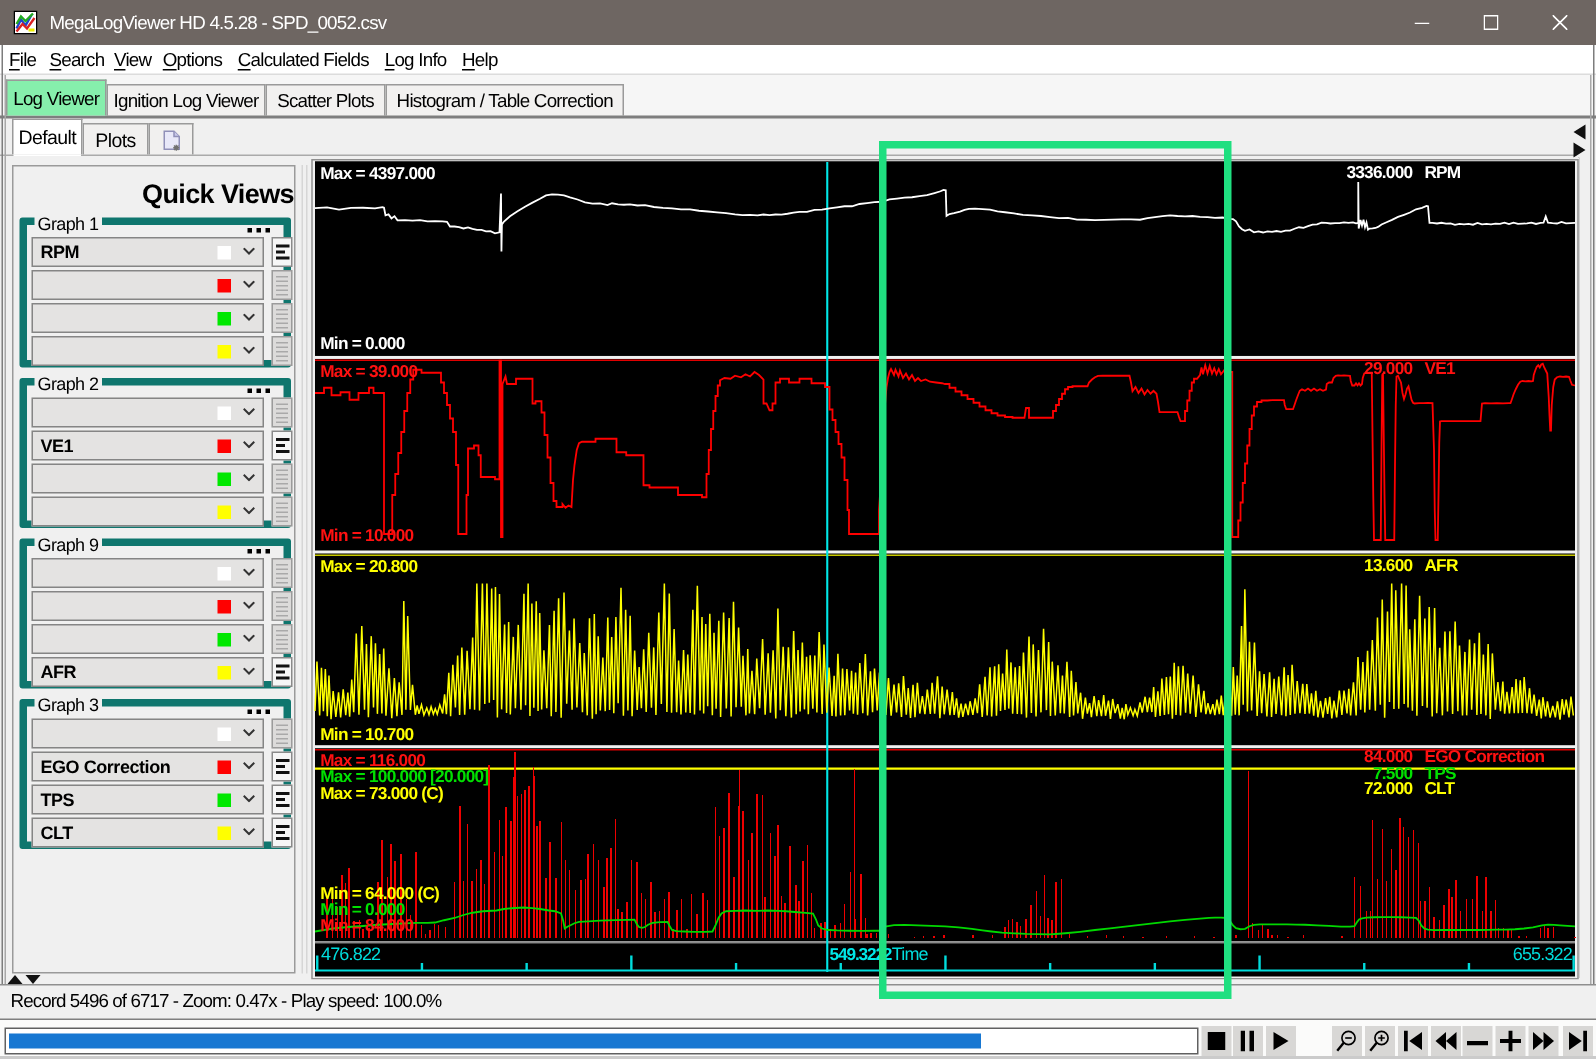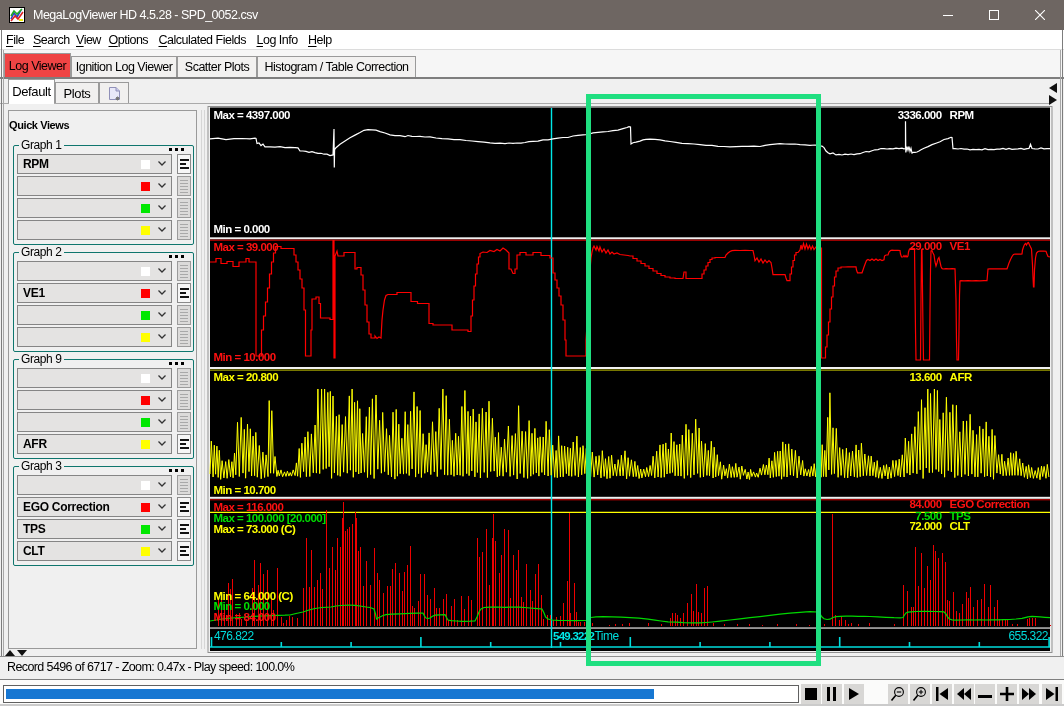--- a/index.html
+++ b/index.html
@@ -10,34 +10,34 @@
 #titletext{left:33px;top:0;height:30px;line-height:30px;color:#fff;font-size:12.5px;letter-spacing:-0.5px;}
 .wbtn{top:0;width:46px;height:30px;}
 .wglyph{position:absolute;left:50%;top:50%;}
 
 #menubar{left:0;top:30px;width:1064px;height:20px;background:#fff;border-bottom:1px solid #dcdcdc;}
 .mitem{position:absolute;top:30px;height:20px;line-height:20px;font-size:12.5px;letter-spacing:-0.5px;color:#000;}
 .mitem u{text-decoration:underline;text-underline-offset:1.5px;}
 
 #tabrow{left:0;top:50px;width:1064px;height:27px;background:#f6f6f6;}
 .tab{position:absolute;border:1px solid #9a9a9a;border-bottom:none;background:#f2f1f0;font-size:12.5px;letter-spacing:-0.5px;text-align:center;color:#000;}
-.tab.active{background:#ef4444;z-index:2;}
+.tab.active{background:#86efac;z-index:2;}
 #darkline{left:0;top:77px;width:1064px;height:2px;background:#7e7e7e;}
 
 .stab{position:absolute;border:1px solid #9a9a9a;border-bottom:none;background:#f1f0ef;font-size:13px;letter-spacing:-0.4px;text-align:center;}
 .stab.active{background:#fff;z-index:2;}
 #subline{left:0;top:103px;width:1051px;height:1px;background:#aaa;}
 #sublinegap{left:9px;top:103px;width:45px;height:1px;background:#fff;z-index:3;}
 .scrolltri{width:0;height:0;position:absolute;}
 
 .vline{position:absolute;width:1px;}
 
 #qv{left:8px;top:110px;width:189px;height:539px;border:1px solid #9a9a9a;background:#f0f0f0;}
-#qvtitle{left:0;top:8px;width:100%;text-align:left;font-weight:bold;font-size:11px;letter-spacing:-0.4px;position:absolute;}
-.gbox{position:absolute;left:4px;width:181px;height:100px;border:1px solid #0f766e;border-radius:2px;}
+#qvtitle{left:0;top:8px;width:100%;text-align:right;font-weight:bold;font-size:18px;letter-spacing:-0.4px;position:absolute;}
+.gbox{position:absolute;left:4px;width:181px;height:100px;border:5px solid #0f766e;border-radius:2px;}
 .glabel{position:absolute;left:5px;top:-7px;background:#f0f0f0;padding:0 2px;font-size:12px;letter-spacing:-0.4px;line-height:13px;}
 .dots{position:absolute;right:6px;top:2px;width:18px;height:3px;}
 .dots i{position:absolute;top:0;width:2.6px;height:2.6px;background:#000;}
 .crow{position:absolute;left:3px;width:155px;height:20px;border:1px solid #858585;background:#e4e3e2;}
 .crow .txt{position:absolute;left:5px;top:0;line-height:18px;font-size:12px;font-weight:bold;letter-spacing:-0.3px;color:#000;}
 .sw{position:absolute;right:21px;top:4.5px;width:9px;height:9px;}
 .chev{position:absolute;right:5px;top:6px;width:8px;height:5px;}
 .lbtn{position:absolute;left:163px;width:14px;height:20px;border:1px solid #8a8a8a;}
 .lbtn.on{background:#f6f6f6;}
 .lbtn.off{background:#dcdbda;border-color:#9b9b9b;}

